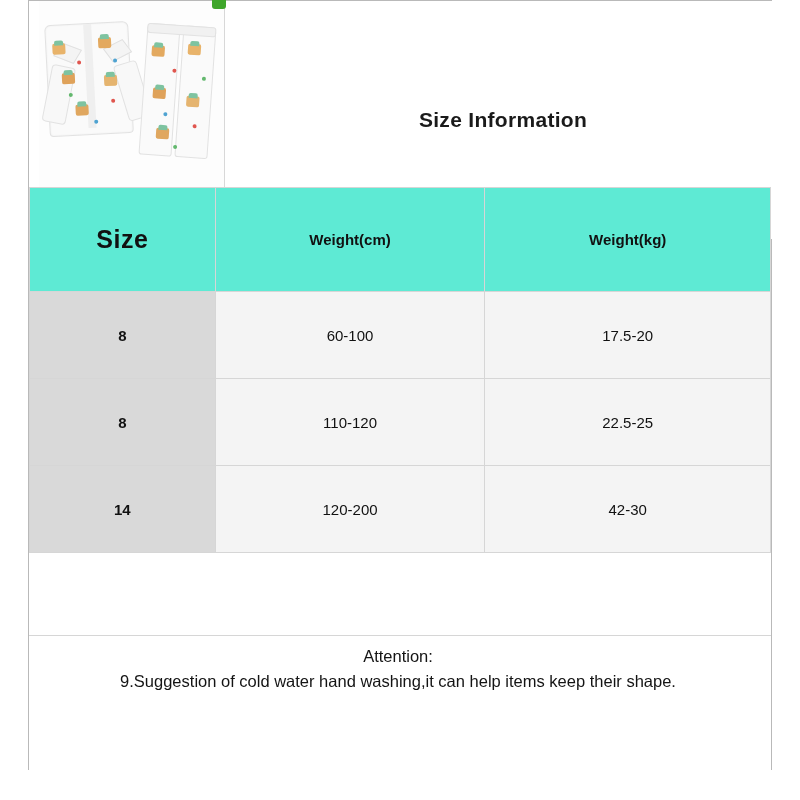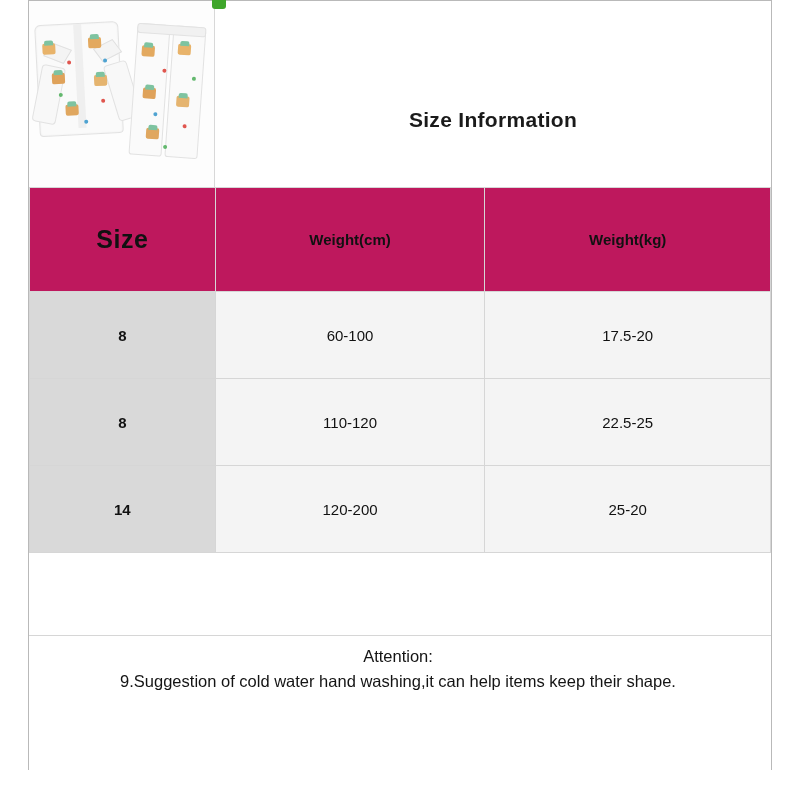--- a/index.html
+++ b/index.html
@@ -21,21 +21,21 @@
     position: absolute;
     left: 28px; top: 0px;
     width: 744px; height: 770px;
     border: 1px solid #b9b9b9;
     background: #ffffff;
   }
 
   
   .top-band {
     position: absolute;
-    left: 0; top: 0;
+    left: 10px; top: 0;
     width: 742px; height: 238px;
     display: flex;
   }
   .img-cell {
     width: 186px; height: 186px;
     background: #fdfdfd;
     position: relative;
     overflow: hidden;
     border-right: 1px solid #d8d8d8;
   }
@@ -151,21 +151,21 @@
   .tbl col.c1 { width: 186px; }
   .tbl col.c2 { width: 270px; }
   .tbl col.c3 { width: 286px; }
   .tbl th, .tbl td {
     border: 1px solid #d6d6d6;
     text-align: center;
     color: #111;
   }
   .tbl thead th {
     height: 104px;
-    background: #be185d;
+    background: #5eead4;
     font-size: 15px;
     font-weight: bold;
   }
   .tbl thead th.sz {
     font-size: 25px;
     letter-spacing: .5px;
   }
   .tbl tbody td {
     height: 87px;
     font-size: 15px;
@@ -266,21 +266,21 @@
           <td>17.5-20</td>
         </tr>
         <tr>
           <td class="szv">8</td>
           <td>110-120</td>
           <td>22.5-25</td>
         </tr>
         <tr>
           <td class="szv">14</td>
           <td>120-200</td>
-          <td>25-20</td>
+          <td>42-30</td>
         </tr>
       </tbody>
     </table>
 
     <div class="attention">
       <div class="line">Attention:</div>
       <div class="line">9.Suggestion of cold water hand washing,it can help items keep their shape.</div>
     </div>
 
   </div>

